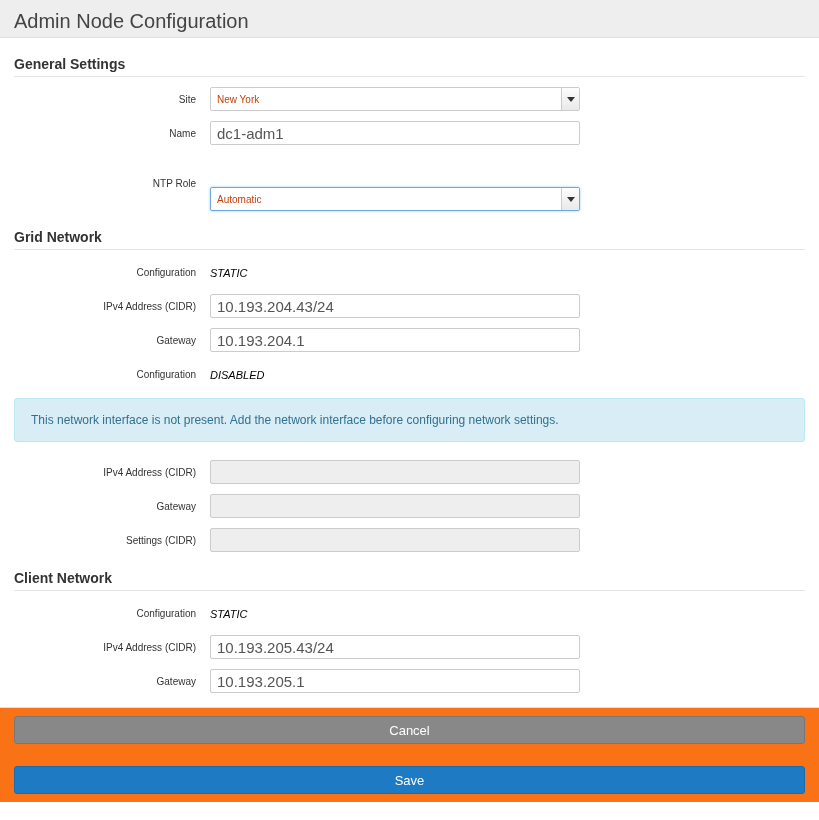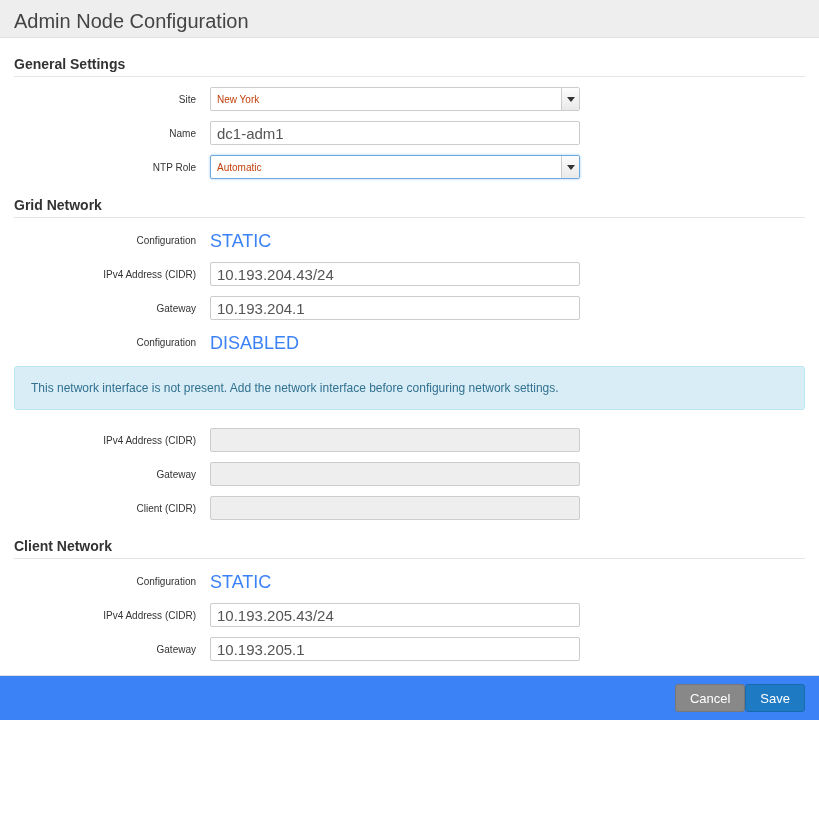--- a/index.html
+++ b/index.html
@@ -69,59 +69,62 @@
     height: 24px;
     border: 1px solid #ccc;
     border-radius: 2px;
     background: #fff;
     display: flex;
     align-items: center;
   }
   .select-wrap.active {
     border-color: #6fa8dc;
     box-shadow: 0 0 3px rgba(102,175,233,0.6);
+    margin-top: 32px;
   }
   .select-value {
     flex: 1;
     padding: 0 6px;
     font-size: 10px;
     color: #c2410c;
   }
   .select-btn {
     width: 18px;
     height: 100%;
     border-left: 1px solid #ccc;
     display: flex;
     align-items: center;
     justify-content: center;
     background: linear-gradient(#fdfdfd,#e9e9e9);
   }
   .select-btn svg { display: block; }
   .static-value {
-    font-size: 18px;
-    color: #3b82f6;
+    font-size: 11px;
+    color: #000000;
     padding-top: 2px;
+    font-style: italic;
   }
   .alert-info {
     background: #d9edf7;
     color: #31708f;
     border: 1px solid #bce8f1;
     border-radius: 3px;
     padding: 14px 16px;
     margin: 12px 0 18px 0;
     font-size: 12px;
   }
   .footer-bar {
-    background: #3b82f6;
+    background: #f97316;
     border-top: 1px solid #e0e0e0;
     padding: 8px 14px;
     display: flex;
     justify-content: flex-end;
-    gap: 0;
+    gap: 22px;
     margin-top: 14px;
+    flex-direction: column;
   }
   .btn {
     height: 28px;
     padding: 0 14px;
     font-size: 13px;
     border-radius: 3px;
     cursor: pointer;
     border: 1px solid transparent;
   }
   .btn-default {
@@ -222,21 +225,21 @@
   </div>
 
   <div class="form-row">
     <div class="form-label">Gateway</div>
     <div class="form-control-wrap">
       <input type="text" class="text-input" disabled="" value="" style="">
     </div>
   </div>
 
   <div class="form-row">
-    <div class="form-label">Client (CIDR)</div>
+    <div class="form-label">Settings (CIDR)</div>
     <div class="form-control-wrap">
       <input type="text" class="text-input" disabled="" value="" style="">
     </div>
   </div>
 
   <div class="section-title">Client Network</div>
 
   <div class="form-row">
     <div class="form-label">Configuration</div>
     <div class="form-control-wrap">

